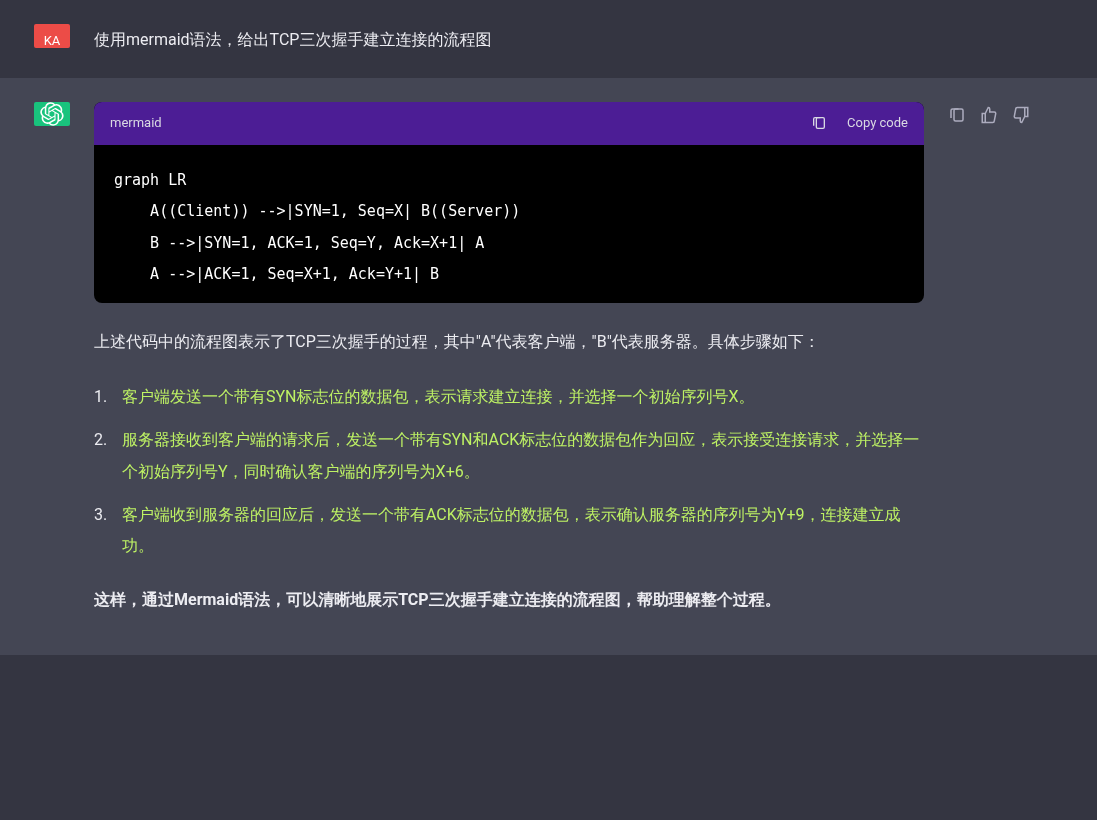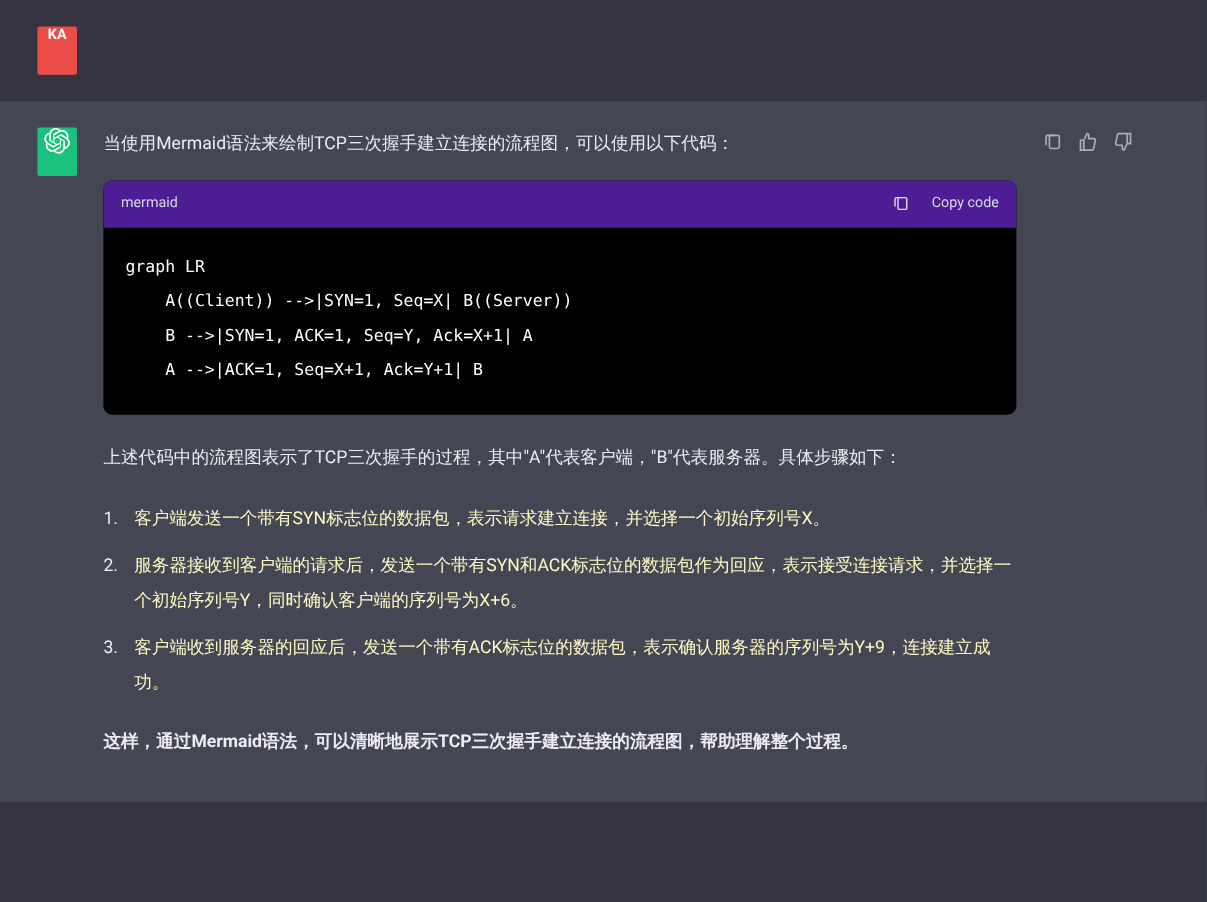--- a/index.html
+++ b/index.html
@@ -26,28 +26,28 @@
       padding-right: 40px;
     }
     .assistant-row {
       background: #444654;
       padding-left: 34px;
       padding-right: 40px;
       padding-bottom: 40px;
     }
     .avatar {
       width: 36px;
-      height: 44px;
+      height: 24px;
       flex-shrink: 0;
       border-radius: 2px;
       display: flex;
-      align-items: flex-start;
+      align-items: flex-end;
       justify-content: center;
       font-size: 13px;
-      font-weight: 700;
+      font-weight: 400;
     }
     .user-avatar {
       background: #ec4c47;
       color: #fff;
     }
     .assistant-avatar {
       background: #19c37d;
       color: #fff;
     }
     .assistant-avatar svg {
@@ -112,21 +112,21 @@
       font-size: 13px;
     }
     .copy-code-btn svg {
       width: 16px;
       height: 16px;
       stroke: #d9d9e3;
       fill: none;
       stroke-width: 2;
     }
     .code-body {
-      padding: 20px 20px 24px 20px;
+      padding: 20px 20px 12px 20px;
       font-family: "Consolas", "Monaco", monospace;
       font-size: 15px;
       line-height: 2.1;
       color: #ffffff;
       white-space: pre;
     }
     .explanation {
       margin-bottom: 24px;
       color: #ececf1;
       line-height: 1.9;
@@ -135,21 +135,21 @@
       list-style: none;
       counter-reset: step;
       margin-bottom: 24px;
       padding-left: 0;
     }
     .steps-list li {
       counter-increment: step;
       display: flex;
       margin-bottom: 12px;
       line-height: 1.95;
-      color: #fef9c3;
+      color: #bef264;
     }
     .steps-list li::before {
       content: counter(step) ".";
       color: #ececf1;
       width: 28px;
       flex-shrink: 0;
     }
     .step-text {
       flex: 1;
     }
@@ -158,31 +158,33 @@
       line-height: 1.9;
       font-weight: bold;
     }
   </style>
 </head>
 <body>
 
 <div class="message-row user-row">
   <div class="avatar user-avatar">
     <span>KA</span>
+  </div>
+  <div class="message-content">
+    <div class="user-text">使用mermaid语法，给出TCP三次握手建立连接的流程图</div>
   </div>
 </div>
 
 <div class="message-row assistant-row">
   <div class="avatar assistant-avatar">
     <svg viewBox="0 0 41 41">
       <path fill="#fff" d="M37.532 16.87a9.963 9.963 0 0 0-.856-8.184 10.078 10.078 0 0 0-10.855-4.835A9.964 9.964 0 0 0 18.306.5a10.079 10.079 0 0 0-9.614 6.977 9.967 9.967 0 0 0-6.664 4.834 10.08 10.08 0 0 0 1.24 11.817 9.965 9.965 0 0 0 .856 8.185 10.079 10.079 0 0 0 10.855 4.835 9.965 9.965 0 0 0 7.516 3.35 10.078 10.078 0 0 0 9.617-6.981 9.967 9.967 0 0 0 6.663-4.834 10.079 10.079 0 0 0-1.243-11.813ZM22.498 37.886a7.474 7.474 0 0 1-4.799-1.735c.061-.033.168-.091.237-.134l7.964-4.6a1.294 1.294 0 0 0 .655-1.134V19.054l3.366 1.944a.12.12 0 0 1 .066.092v9.299a7.505 7.505 0 0 1-7.49 7.496ZM6.392 31.006a7.471 7.471 0 0 1-.894-5.023c.06.036.162.099.237.141l7.964 4.6a1.297 1.297 0 0 0 1.308 0l9.724-5.614v3.888a.12.12 0 0 1-.048.103l-8.051 4.649a7.504 7.504 0 0 1-10.24-2.744ZM4.297 13.62A7.469 7.469 0 0 1 8.2 10.333c0 .068-.004.19-.004.274v9.201a1.294 1.294 0 0 0 .654 1.132l9.723 5.614-3.366 1.944a.12.12 0 0 1-.114.01L7.04 23.856a7.504 7.504 0 0 1-2.743-10.237Zm27.658 6.437-9.724-5.615 3.367-1.943a.121.121 0 0 1 .113-.01l8.052 4.648a7.498 7.498 0 0 1-1.158 13.528v-9.476a1.293 1.293 0 0 0-.65-1.132Zm3.35-5.043c-.059-.037-.162-.099-.236-.141l-7.965-4.6a1.298 1.298 0 0 0-1.308 0l-9.723 5.614v-3.888a.12.12 0 0 1 .048-.103l8.05-4.645a7.497 7.497 0 0 1 11.135 7.763Zm-21.063 6.929-3.367-1.944a.12.12 0 0 1-.065-.092v-9.299a7.497 7.497 0 0 1 12.293-5.756 6.94 6.94 0 0 0-.236.134l-7.965 4.6a1.294 1.294 0 0 0-.654 1.132l-.006 11.225Zm1.829-3.943 4.33-2.501 4.332 2.5v5l-4.331 2.5-4.331-2.5V18Z"></path>
     </svg>
   </div>
   <div class="message-content">
-    <div class="assistant-intro">当使用Mermaid语法来绘制TCP三次握手建立连接的流程图，可以使用以下代码：</div>
 
     <div class="code-block">
       <div class="code-header">
         <span class="code-lang">mermaid</span>
         <div class="copy-code-btn">
           <svg viewBox="0 0 24 24">
             <rect x="8" y="4" width="12" height="16" rx="2"></rect>
             <path d="M4 16V6a2 2 0 0 1 2-2h8"></path>
           </svg>
           <span>Copy code</span>

